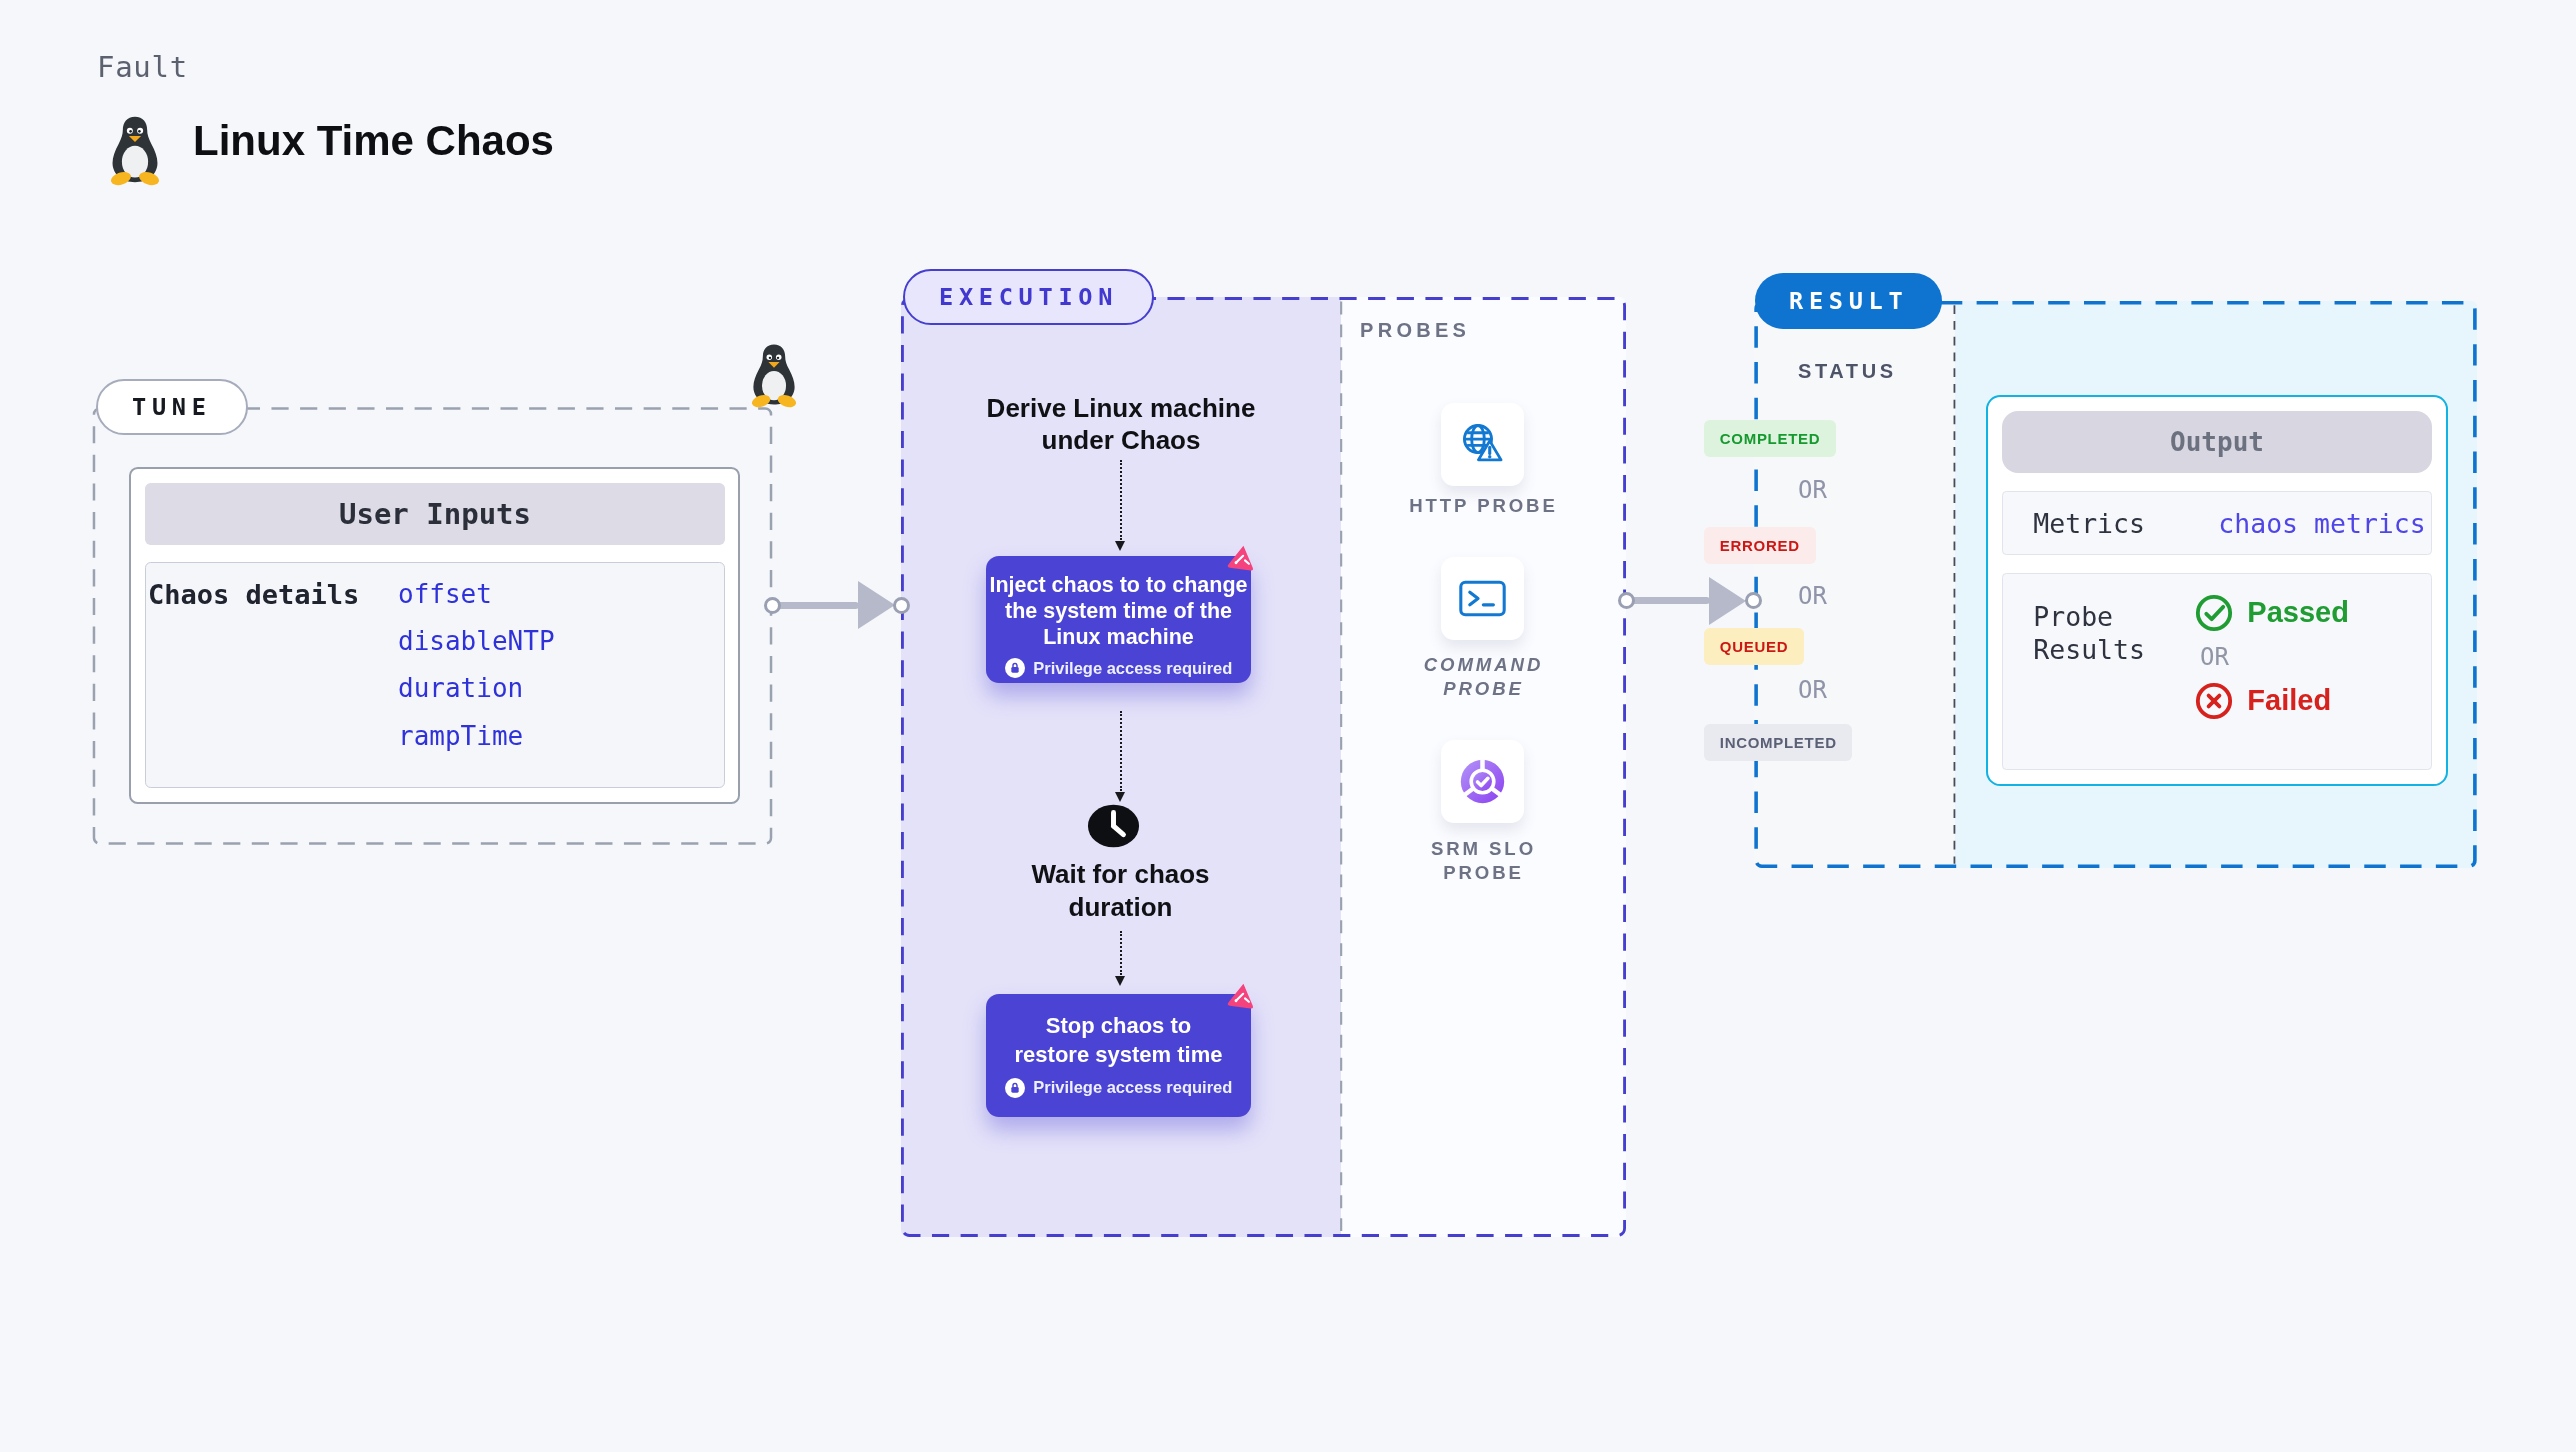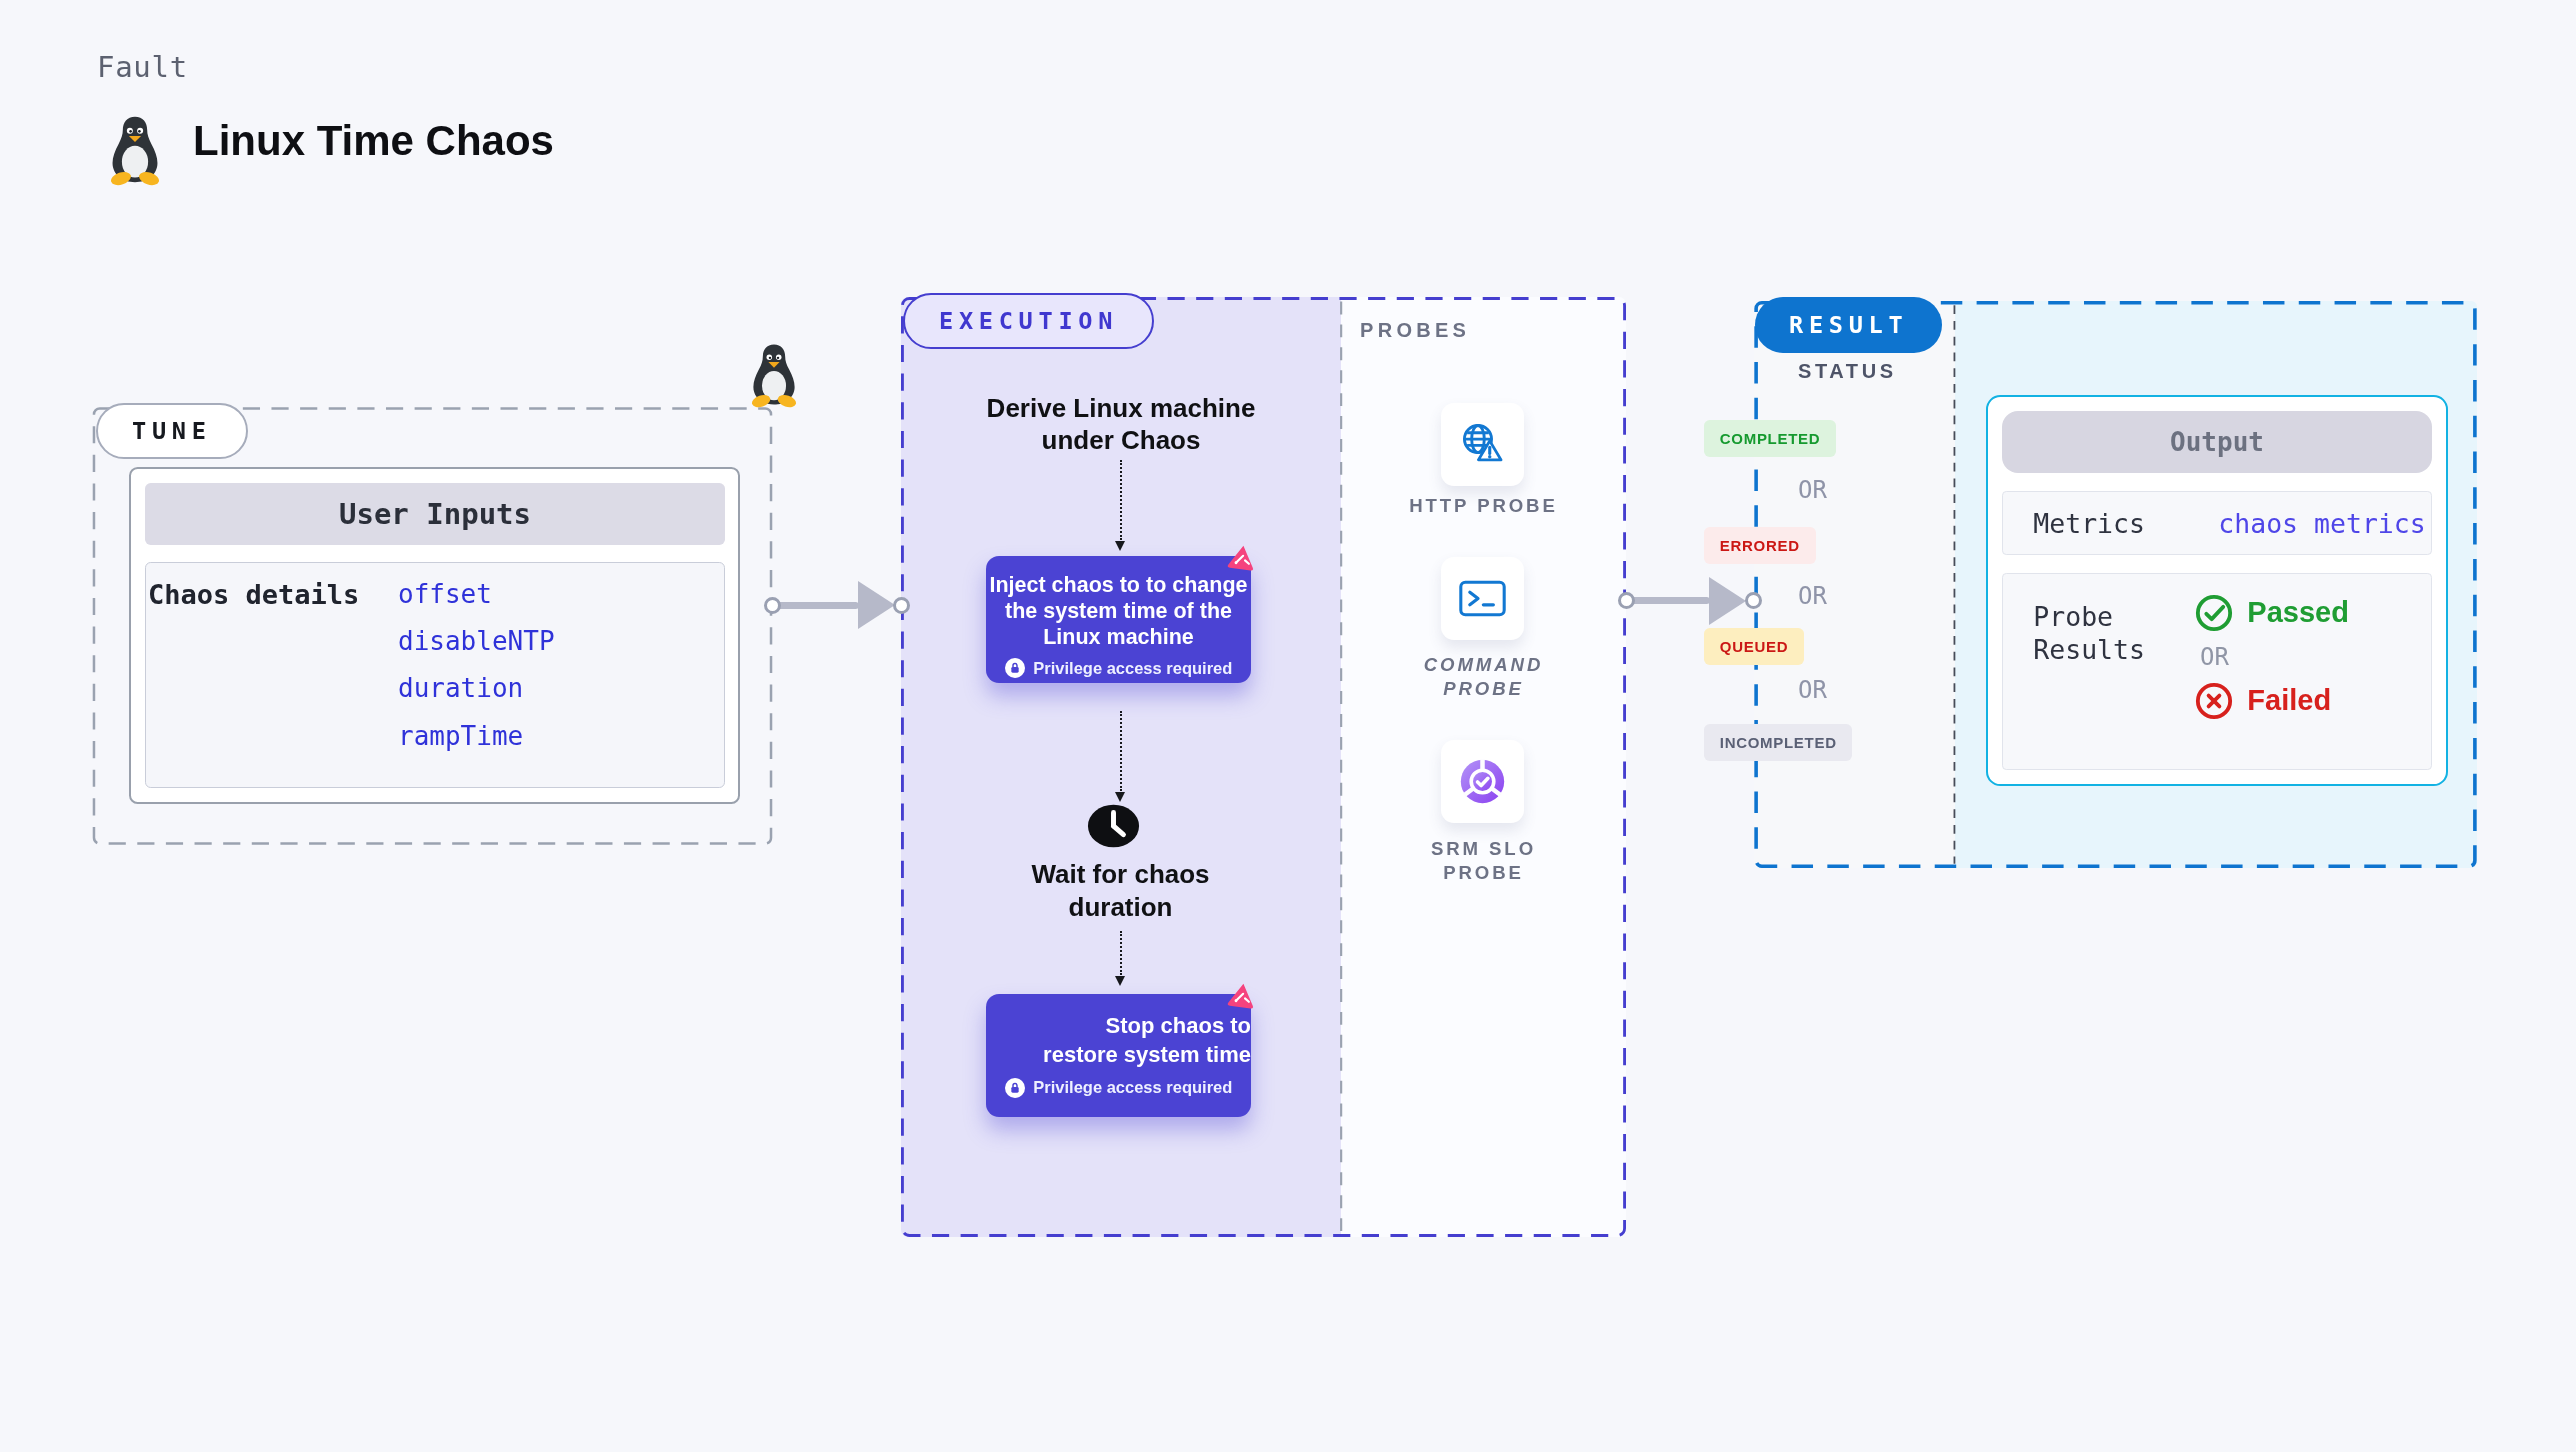--- a/index.html
+++ b/index.html
@@ -10,21 +10,21 @@
   .sans{font-family:"Liberation Sans",sans-serif;}
   .pre{white-space:pre-line;}
 
   
   .eyebrow{left:97px;top:50px;font-size:29px;color:#5c6170;letter-spacing:0.7px;}
   .page-title{left:193px;top:117px;font-size:42px;font-weight:bold;color:#0e0f13;}
 
   
   .pill{height:56px;display:flex;align-items:center;justify-content:center;
         border-radius:716px;font-family:"DejaVu Sans Mono",monospace;font-weight:bold;
-        font-size:23.6px;letter-spacing:5.7px;padding:0 34px;box-sizing:border-box;z-index:6;margin-top:24px;}
+        font-size:23.6px;letter-spacing:5.7px;padding:0 34px;box-sizing:border-box;z-index:6;}
   .pill-tune{left:96px;top:379px;background:#ffffff;border:2.1px solid #a6acbb;color:#16191f;}
   .pill-exec{left:903px;top:269px;background:#e8e6fc;border:2.9px solid #453ecf;color:#4038cf;}
   .pill-result{left:1755px;top:273px;background:#0e74cf;color:#ffffff;}
 
   
   .ui-card{left:129px;top:467px;width:611px;height:337px;background:#fff;border:2.1px solid #99a0ac;border-radius:8.6px;box-sizing:border-box;}
   .ui-header{left:145px;top:483px;width:580px;height:62px;background:#dcdbe6;border-radius:5.7px;
              display:flex;align-items:center;justify-content:center;font-size:29px;font-weight:bold;color:#2b2f3a;}
   .ui-inner{left:145px;top:562px;width:580px;height:226px;background:#f5f6fa;border:1.4px solid #c9cdd9;border-radius:5.7px;box-sizing:border-box;}
   .chaos-details{left:148px;top:579px;font-size:27px;color:#20242e;font-weight:bold;}
@@ -41,21 +41,21 @@
   .step-title{font-weight:bold;color:#101114;text-align:center;}
   .derive{left:949px;top:393px;width:344px;font-size:26px;line-height:31.5px;}
   .waitstep{left:1006px;top:858px;width:229px;font-size:26px;line-height:33px;}
   .varrow{width:0;border-left:2.9px dotted #17191d;z-index:2;}
   .varrow::after{content:'';position:absolute;left:-7.2px;bottom:-10.7px;width:0;height:0;
                  border-left:5.7px solid transparent;border-right:5.7px solid transparent;border-top:10.7px solid #17191d;}
   .chaos-box{width:265px;background:#4b43d3;border-radius:13px;color:#fff;text-align:center;
              box-shadow:0 13px 21.5px rgba(75,67,211,.35);box-sizing:border-box;z-index:3;}
   .chaos-box .t{font-weight:bold;font-size:21.5px;line-height:26px;}
   .inject{left:986px;top:556px;height:127px;padding-top:15.8px;}
-  .stop{left:986px;top:994px;height:123px;padding-top:17px;text-align:right;}
+  .stop{left:986px;top:994px;height:123px;padding-top:17px;}
   .stop .t{font-size:22px;line-height:29px;}
   .priv{display:flex;align-items:center;justify-content:center;gap:8.6px;margin-top:8.6px;}
   .priv span{font-size:16.5px;color:#eef0ff;font-weight:bold;}
   .pink-badge{width:31.5px;height:31.5px;transform:rotate(8deg);z-index:4;}
   .clock{left:1087px;top:804px;width:53px;height:44px;z-index:2;}
 
   
   .probes-label{left:1360px;top:319px;font-size:20px;font-weight:bold;letter-spacing:4.3px;color:#6d7285;}
   .probe-card{left:1441px;width:83px;height:83px;background:#fff;border-radius:13px;
               box-shadow:0 7.2px 14.3px rgba(70,80,120,.12);display:flex;align-items:center;justify-content:center;z-index:2;}

